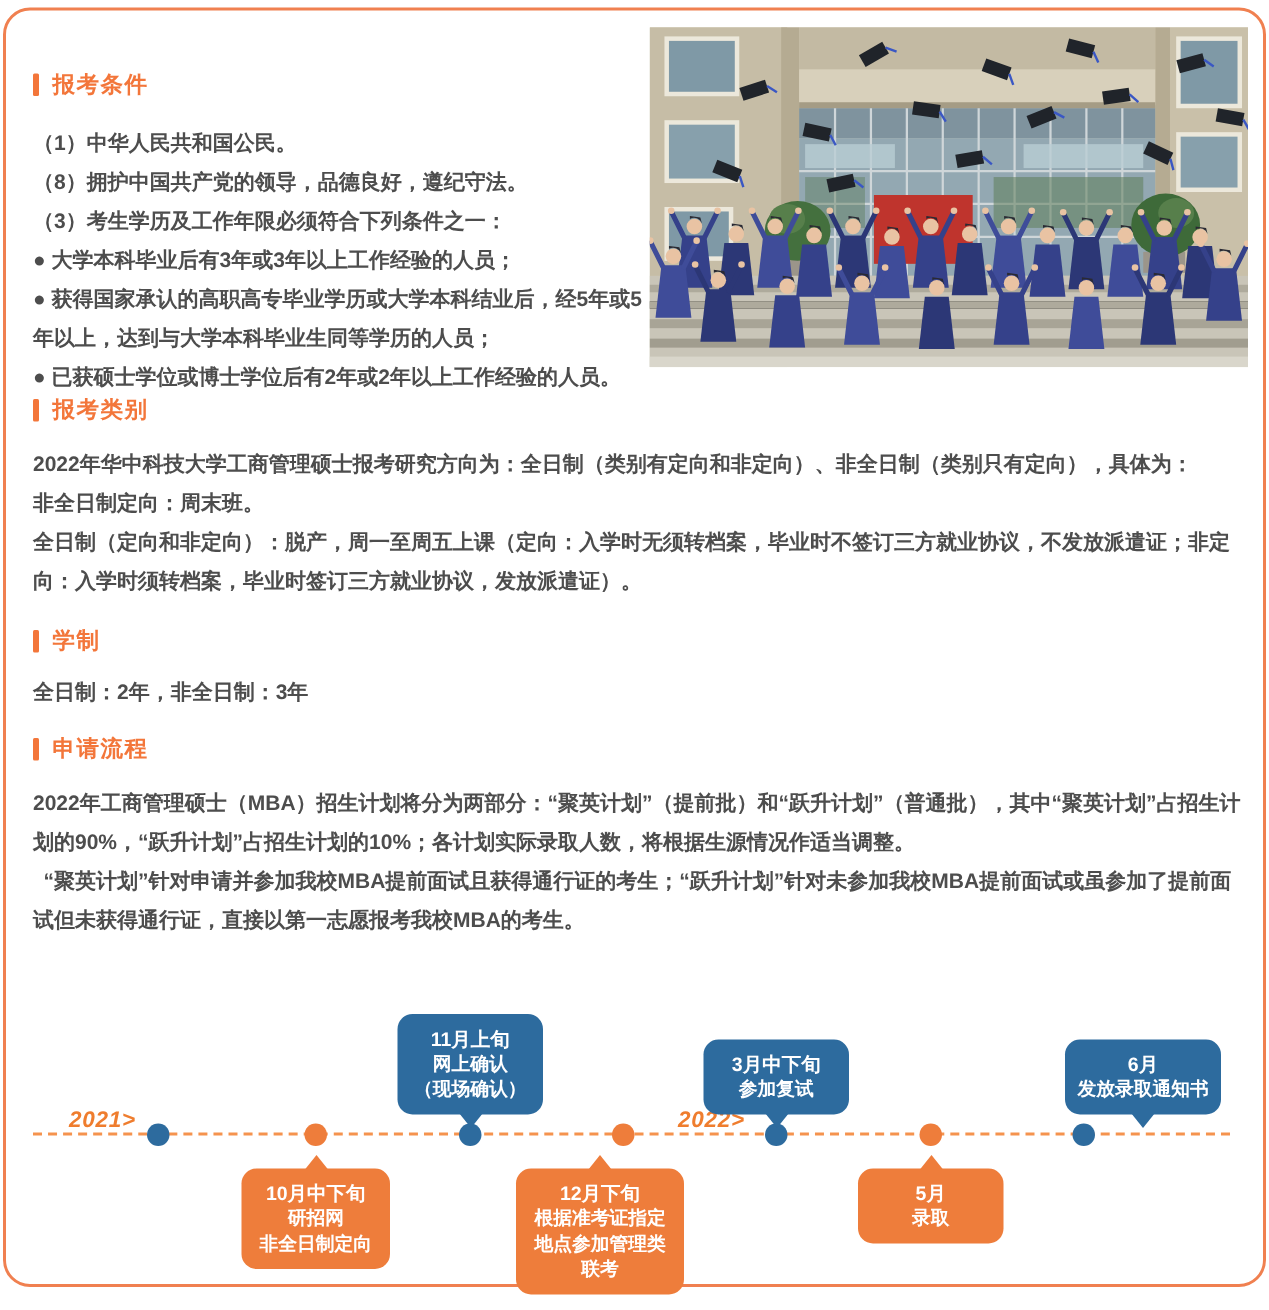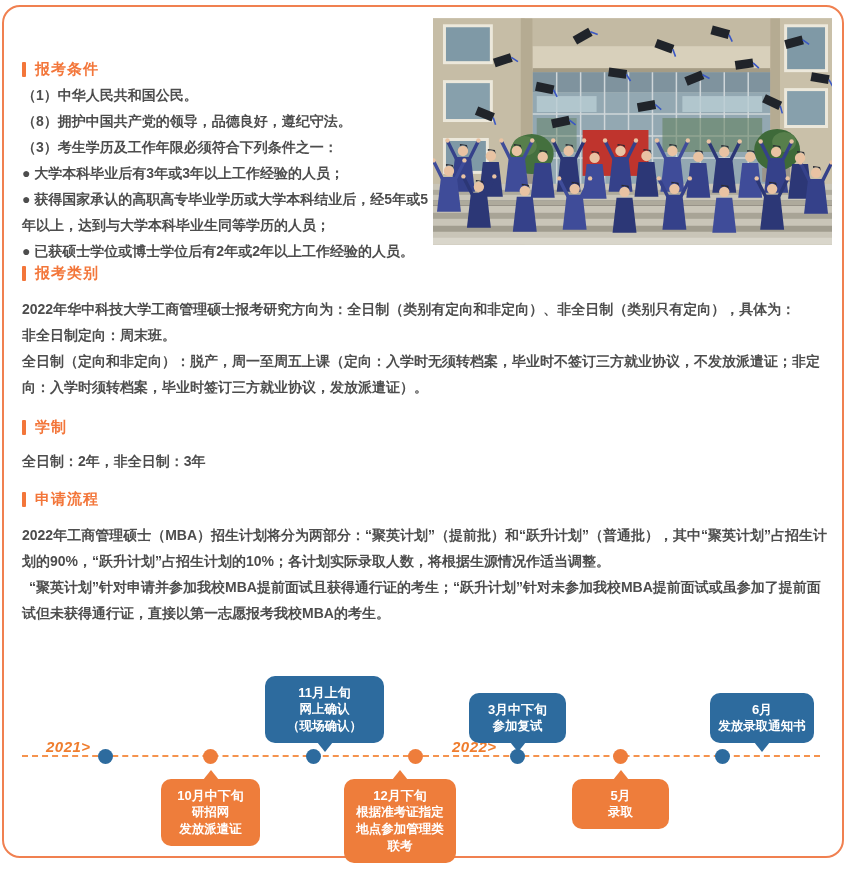--- a/index.html
+++ b/index.html
@@ -54,21 +54,21 @@
     border-left:8px solid transparent;border-right:8px solid transparent;}
   .tail-down{bottom:-9px;border-top:10px solid #2d6b9e;}
   .tail-up{top:-9px;border-bottom:10px solid #ee7d3b;}
 </style>
 </head>
 <body>
 
 <div class="page">
   <div class="frame"></div>
 
-  <div class="sec-header" style="top:60px;text-align:right;">
+  <div class="sec-header" style="top:47px;text-align:right;">
     <span class="sec-bar"></span>
     <span>报考条件</span>
   </div>
   <div class="body-text" style="top:82px;width:414px;">
     <p>（1）中华人民共和国公民。</p>
     <p>（8）拥护中国共产党的领导，品德良好，遵纪守法。</p>
     <p>（3）考生学历及工作年限必须符合下列条件之一：</p>
     <p>● 大学本科毕业后有3年或3年以上工作经验的人员；</p>
     <p>● 获得国家承认的高职高专毕业学历或大学本科结业后，经5年或5年以上，达到与大学本科毕业生同等学历的人员；</p>
     <p>● 已获硕士学位或博士学位后有2年或2年以上工作经验的人员。</p>
@@ -231,42 +231,42 @@
     <span class="tl-year" style="left:452px;">2022&gt;</span>
 
     <span class="tl-dot blue" style="left:98px;"></span>
     <span class="tl-dot orange" style="left:203px;"></span>
     <span class="tl-dot blue" style="left:306px;"></span>
     <span class="tl-dot orange" style="left:408px;"></span>
     <span class="tl-dot blue" style="left:510px;"></span>
     <span class="tl-dot orange" style="left:613px;"></span>
     <span class="tl-dot blue" style="left:715px;"></span>
 
-    <div class="tl-box blue" style="left:265px;width:119px;">
+    <div class="tl-box blue" style="left:265px;width:97px;">
       <div class="tl-date">11月上旬</div>
       <div class="tl-desc">网上确认
 （现场确认）</div>
       <span class="tail tail-down"></span>
     </div>
     <div class="tl-box blue" style="left:469px;width:97px;">
       <div class="tl-date">3月中下旬</div>
       <div class="tl-desc">参加复试</div>
       <span class="tail tail-down"></span>
     </div>
     <div class="tl-box blue" style="left:670px;width:104px;margin-left:40px;">
       <div class="tl-date">6月</div>
       <div class="tl-desc">发放录取通知书</div>
       <span class="tail tail-down"></span>
     </div>
 
     <div class="tl-box orange" style="left:161px;width:99px;">
       <span class="tail tail-up"></span>
       <div class="tl-date">10月中下旬</div>
       <div class="tl-desc">研招网
-发放派遣证</div>
+非全日制定向</div>
     </div>
     <div class="tl-box orange" style="left:344px;width:112px;">
       <span class="tail tail-up"></span>
       <div class="tl-date">12月下旬</div>
       <div class="tl-desc">根据准考证指定
 地点参加管理类
 联考</div>
     </div>
     <div class="tl-box orange" style="left:572px;width:97px;">
       <span class="tail tail-up"></span>

